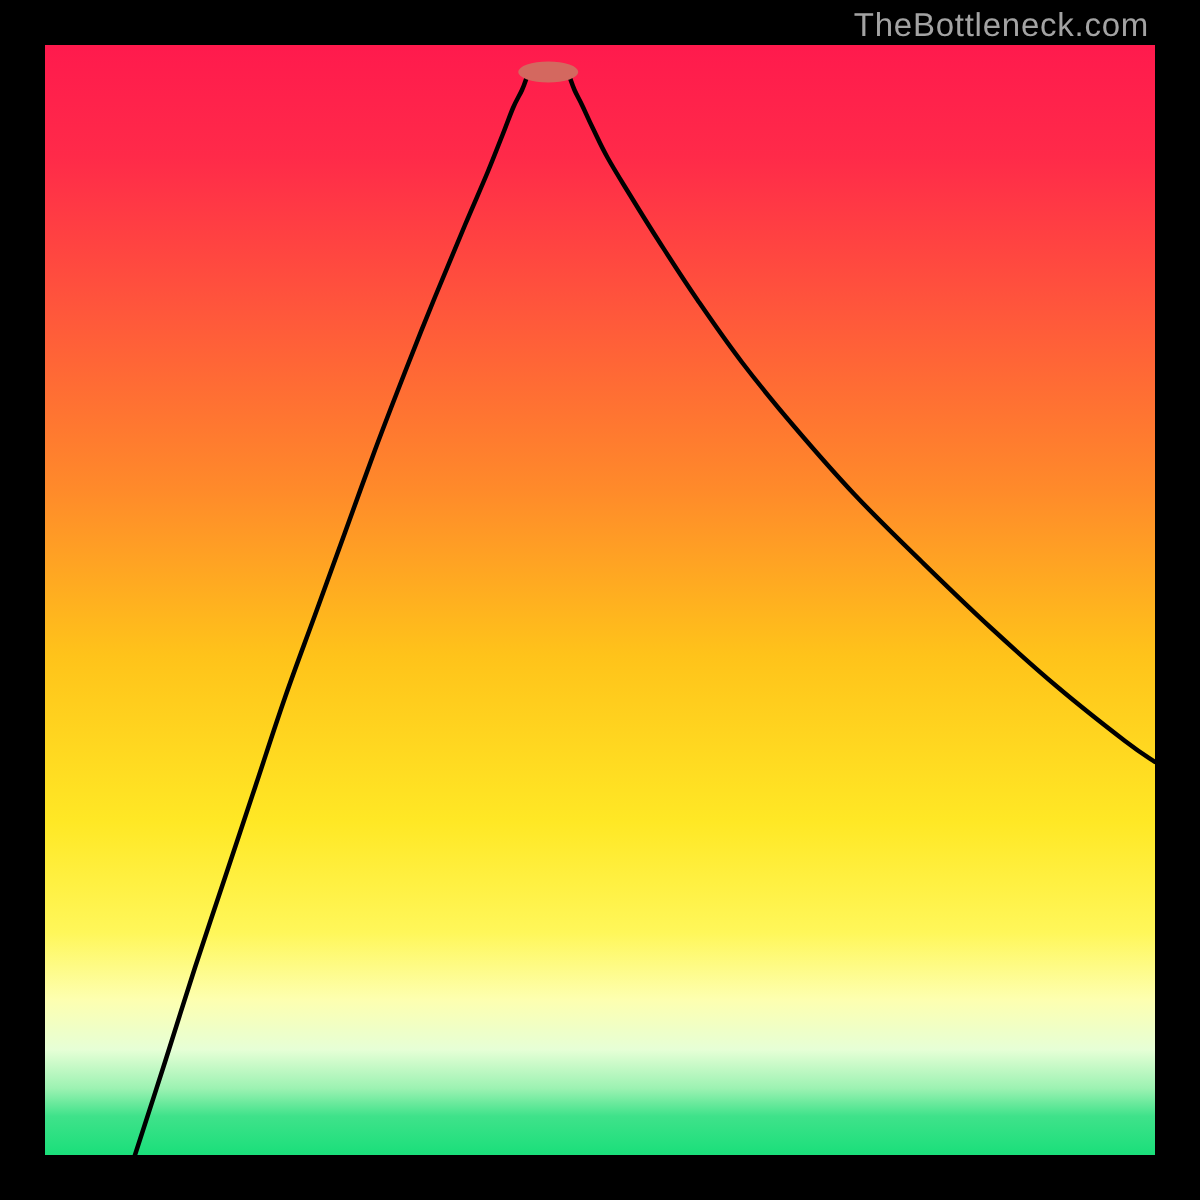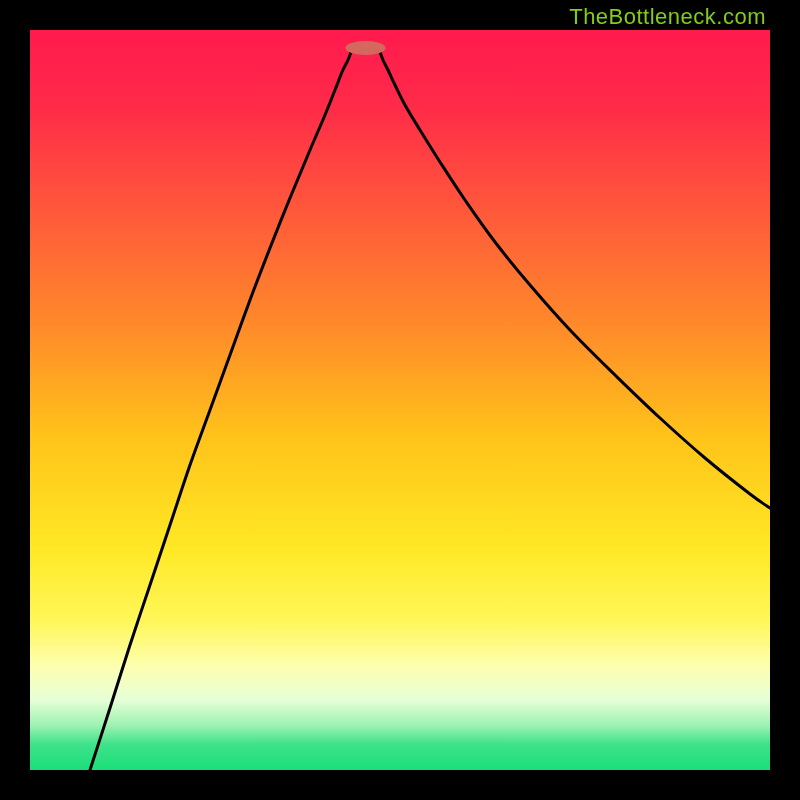--- a/index.html
+++ b/index.html
@@ -22,21 +22,21 @@
     position: absolute;
     top: 30px;
     left: 30px;
     width: 740px;
     height: 740px;
   }
   .watermark {
     position: absolute;
     top: 4px;
     right: 34px;
-    color: #84cc16;
+    color: #a3a3a3;
     font-size: 22px;
     font-weight: 500;
     letter-spacing: 0.5px;
   }
   svg { display: block; }
 </style>
 </head>
 <body>
 
 <div class="frame">

